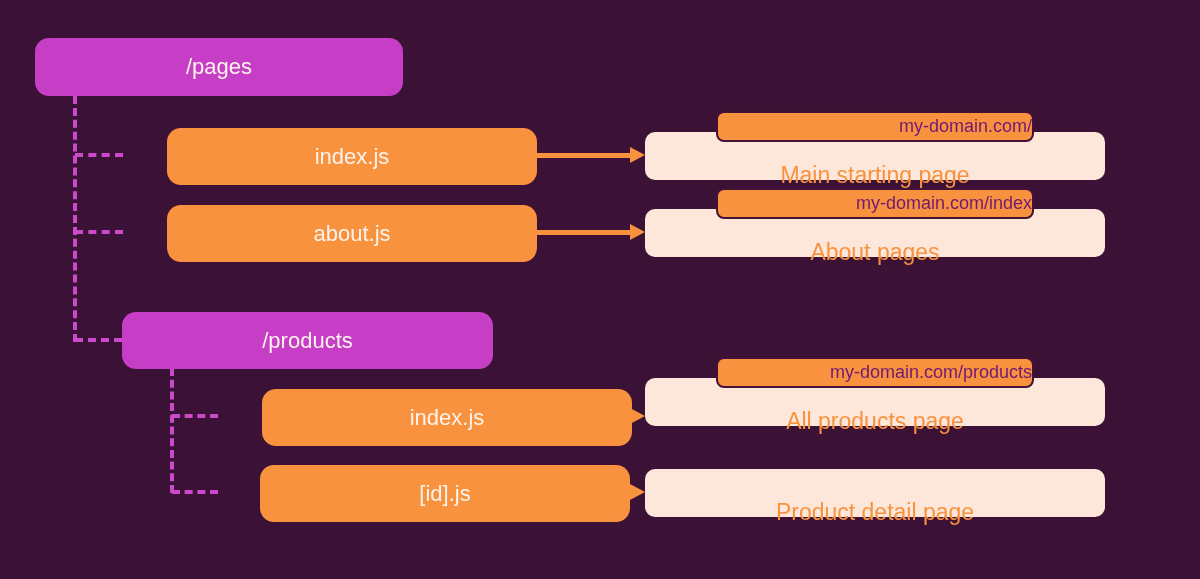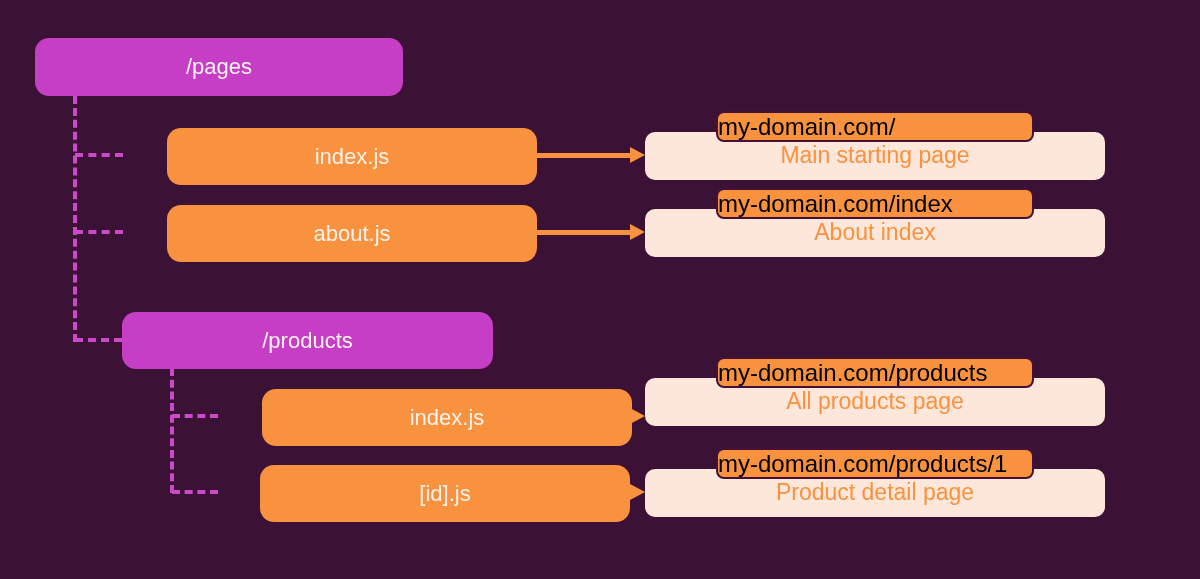--- a/index.html
+++ b/index.html
@@ -43,29 +43,29 @@
   }
   .badge{
     position:absolute;
     left:50%;transform:translateX(-50%);
     top:-21px;
     width:318px;height:31px;
     box-sizing:border-box;
     background:#f8923e;
     border:2px solid #451237;
     border-radius:8px;
-    color:#000000;
-    font-size:24px;
-    text-align:left;
+    color:#701a75;
+    font-size:18px;
+    text-align:right;
     line-height:27px;
     z-index:2;
     white-space:nowrap;
   }
   .desc{
-    margin-top:10px;
+    margin-top:30px;
     text-align:center;
     color:#f8923e;
     font-size:23px;
     line-height:26px;
     white-space:nowrap;
   }
 </style>
 </head>
 <body>
 
@@ -97,26 +97,25 @@
 
   <div class="node file" style="left:216px;top:465px;width:370px;height:57px">[id].js</div>
 
   <div class="card" style="left:645px;top:132px">
     <div class="badge">my-domain.com/</div>
     <div class="desc">Main starting page</div>
   </div>
 
   <div class="card" style="left:645px;top:209px">
     <div class="badge">my-domain.com/index</div>
-    <div class="desc">About index</div>
+    <div class="desc">About pages</div>
   </div>
 
   <div class="card" style="left:645px;top:378px">
     <div class="badge">my-domain.com/products</div>
     <div class="desc">All products page</div>
   </div>
 
   <div class="card" style="left:645px;top:469px">
-    <div class="badge">my-domain.com/products/1</div>
     <div class="desc">Product detail page</div>
   </div>
 
 </div>
 
 </body></html>

